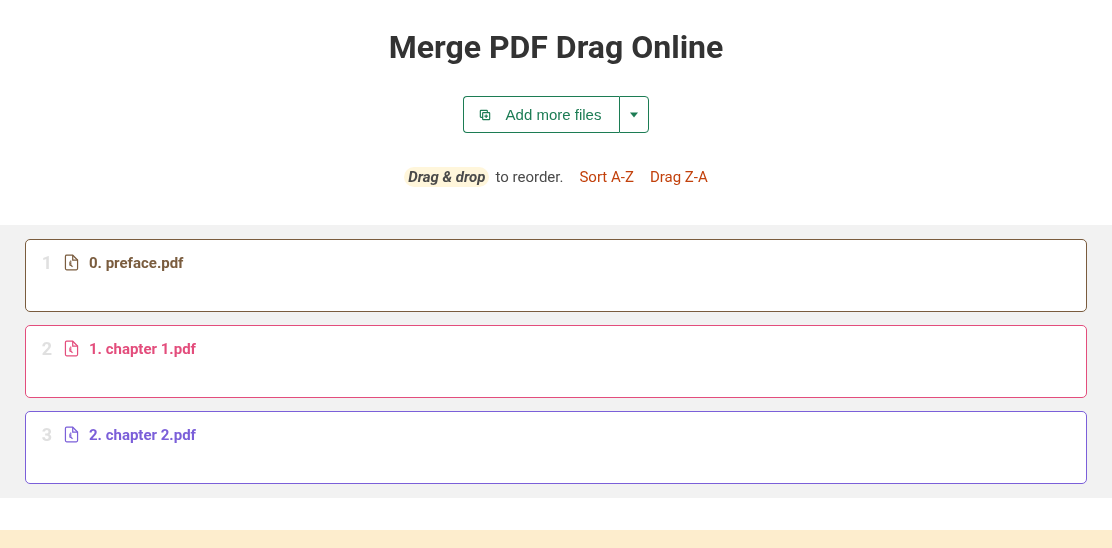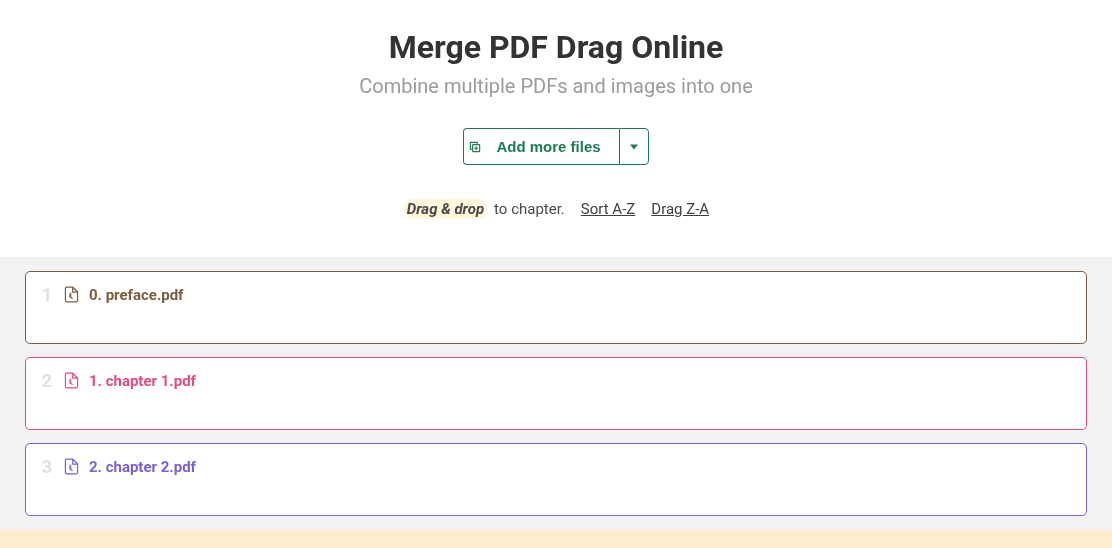--- a/index.html
+++ b/index.html
@@ -36,22 +36,22 @@
       margin-top: 30px;
     }
     .add-more-btn {
       display: flex;
       align-items: center;
       border: 1px solid #1c7c54;
       border-right: none;
       background: #fff;
       color: #1c7c54;
       font-size: 15px;
-      font-weight: 700;
-      padding: 9px 18px 9px 4px;
+      font-weight: 400;
+      padding: 9px 18px 9px 14px;
       cursor: pointer;
       border-radius: 4px 0 0 4px;
       gap: 14px;
     }
     .add-more-dropdown {
       border: 1px solid #1c7c54;
       background: #fff;
       color: #1c7c54;
       padding: 9px 10px;
       cursor: pointer;
@@ -71,22 +71,21 @@
     }
     .drag-drop-highlight {
       font-style: italic;
       font-weight: 700;
       background: #fff6db;
       padding: 1px 4px;
       border-radius: 10px;
       color: #4a4a4a;
     }
     .sort-link {
-      color: #404040;
-      text-decoration: underline;
+      color: #c2410c;
       cursor: pointer;
       margin-left: 10px;
     }
     .files-area {
       background: #f2f2f2;
       margin-top: 38px;
       padding: 14px 25px 14px 25px;
     }
     .file-row {
       background: #fff;
@@ -123,21 +122,20 @@
     }
     svg {
       display: block;
     }
   </style>
 </head>
 <body>
 
 <div class="header-area">
   <h1 class="page-title">Merge PDF Drag Online</h1>
-  <div class="page-subtitle">Combine multiple PDFs and images into one</div>
 
   <div class="add-more-wrapper">
     <button class="add-more-btn">
       <span>
         <svg width="14" height="14" viewBox="0 0 24 24" fill="none" stroke="#1c7c54" stroke-width="2">
           <rect x="8" y="8" width="12" height="12" rx="1"></rect>
           <path d="M16 8V5a1 1 0 0 0-1-1H5a1 1 0 0 0-1 1v10a1 1 0 0 0 1 1h3"></path>
           <line x1="14" y1="11" x2="14" y2="17"></line>
           <line x1="11" y1="14" x2="17" y2="14"></line>
         </svg>
@@ -148,21 +146,21 @@
       <span>
         <svg width="8" height="8" viewBox="0 0 10 6" fill="#1c7c54">
           <path d="M0 0 L10 0 L5 6 Z"></path>
         </svg>
       </span>
     </button>
   </div>
 
   <div class="reorder-bar">
     <span class="drag-drop-highlight">Drag &amp; drop</span>
-    <span> to chapter.</span>
+    <span> to reorder.</span>
     <a class="sort-link">Sort A-Z</a>
     <a class="sort-link">Drag Z-A</a>
   </div>
 </div>
 
 <div class="files-area" id="files-list">
     <div class="file-row" style="border-color: rgb(122, 92, 62); color: rgb(122, 92, 62);">
       <span class="file-index">1</span>
       <span>
         <svg width="15" height="17" viewBox="0 0 24 28" fill="none" stroke="#7a5c3e" stroke-width="2">

